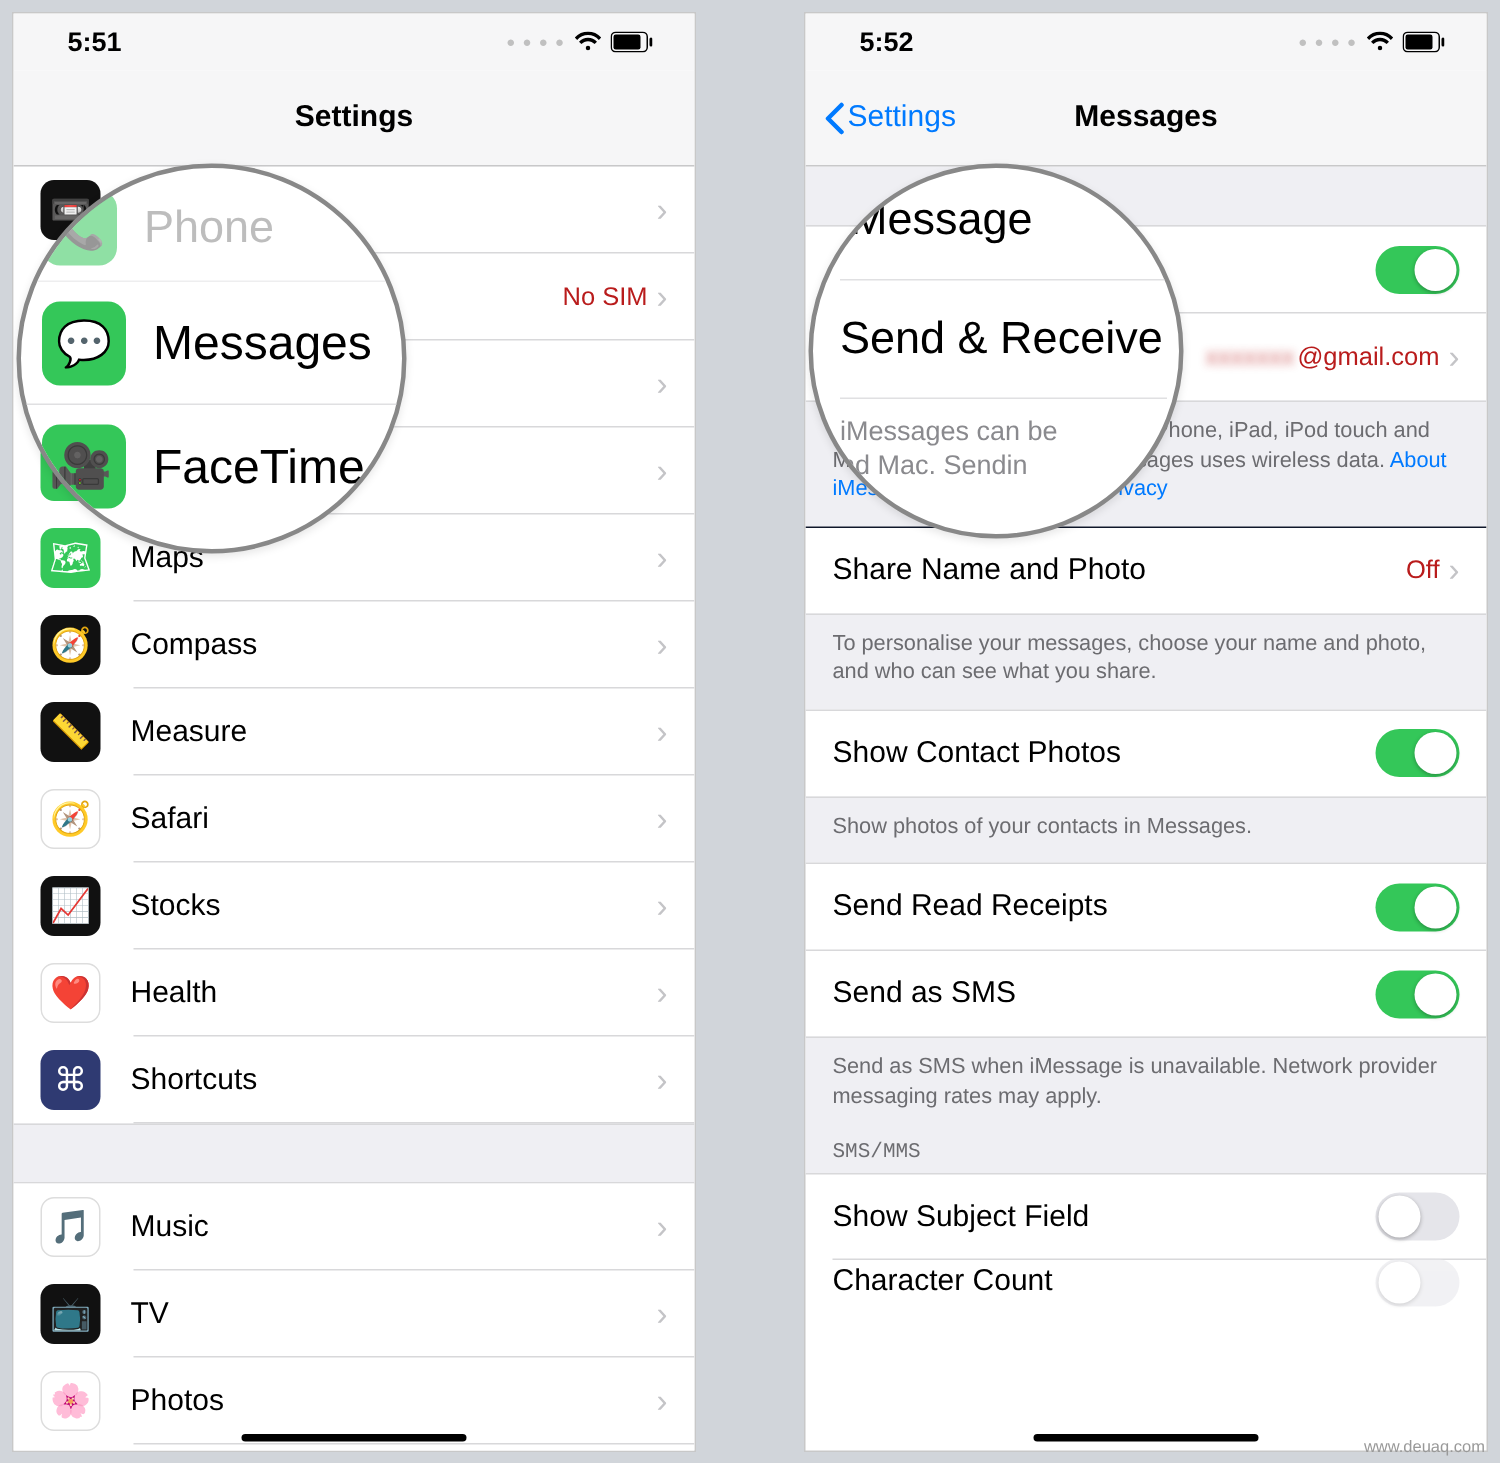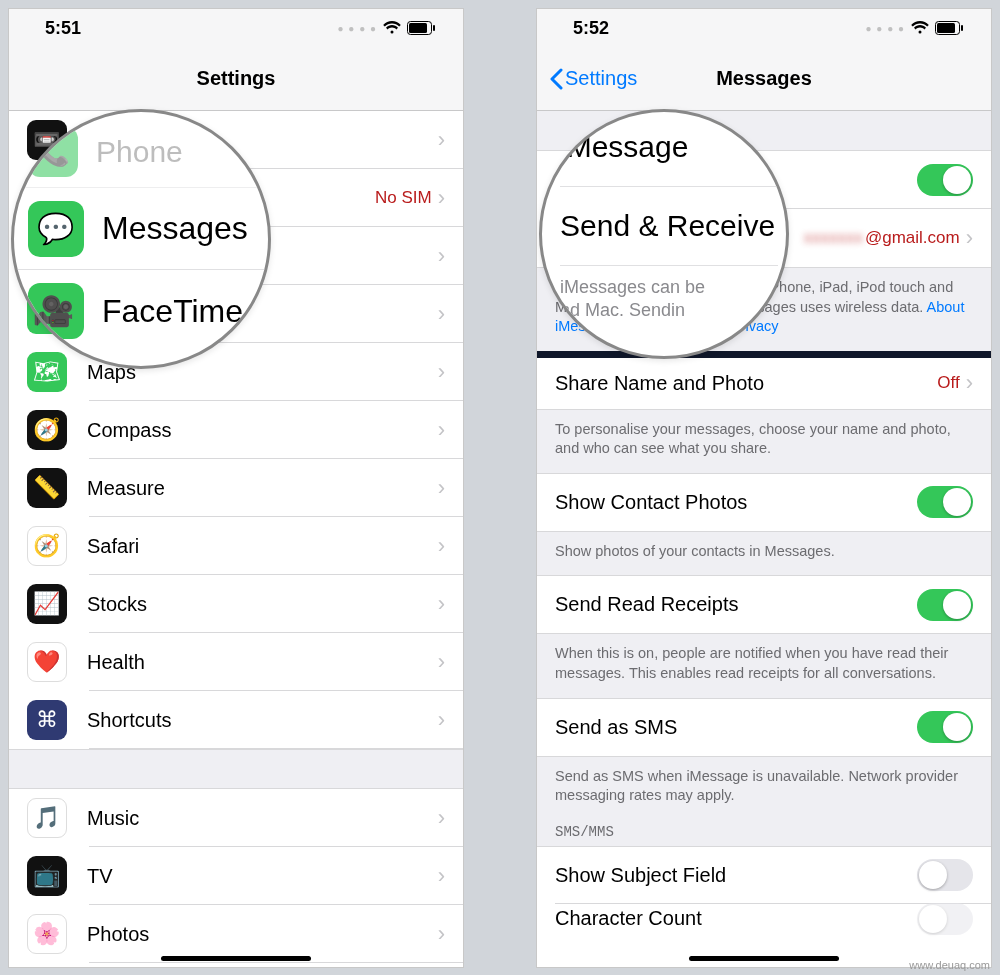--- a/index.html
+++ b/index.html
@@ -337,42 +337,41 @@
   <div class="row nogap">
     <span class="row-label">Send &amp; Receive</span>
     <span class="row-detail" style="filter:blur(3px);opacity:.6;margin-right:2px;">xxxxxxx</span>
     <span class="row-detail">@gmail.com</span>
     <span class="chev">›</span>
   </div>
   <div class="section-footer">
     <span>iMessages can be sent between iPhone, iPad, iPod touch and Mac. Sending or receiving iMessages uses wireless data. </span><a>About iMessage and FaceTime &amp; Privacy</a>
   </div>
 
-  <div class="row nogap" style="border-top:7px solid #0f172a;">
+  <div class="row nogap" style="border-top:1px solid #0f172a;">
     <span class="row-label">Share Name and Photo</span>
     <span class="row-detail">Off</span>
     <span class="chev">›</span>
   </div>
   <div class="section-footer">To personalise your messages, choose your name and photo, and who can see what you share.</div>
 
   <div class="row nogap" style="border-top:1px solid #d8d8da;">
     <span class="row-label">Show Contact Photos</span>
     <div class="toggle on">
         <div class="knob"></div>
       </div>
   </div>
   <div class="section-footer">Show photos of your contacts in Messages.</div>
 
   <div class="row nogap" style="border-top:1px solid #d8d8da;">
     <span class="row-label">Send Read Receipts</span>
     <div class="toggle on">
         <div class="knob"></div>
       </div>
   </div>
-  <div class="section-footer">When this is on, people are notified when you have read their messages. This enables read receipts for all conversations.</div>
 
   <div class="row nogap" style="border-top:1px solid #d8d8da;">
     <span class="row-label">Send as SMS</span>
     <div class="toggle on">
         <div class="knob"></div>
       </div>
   </div>
   <div class="section-footer" style="padding-bottom:4px;">Send as SMS when iMessage is unavailable. Network provider messaging rates may apply.</div>
   <div class="section-header-sm" style="padding-top:14px;font-family:Liberation Mono, monospace;">SMS/MMS</div>
 

